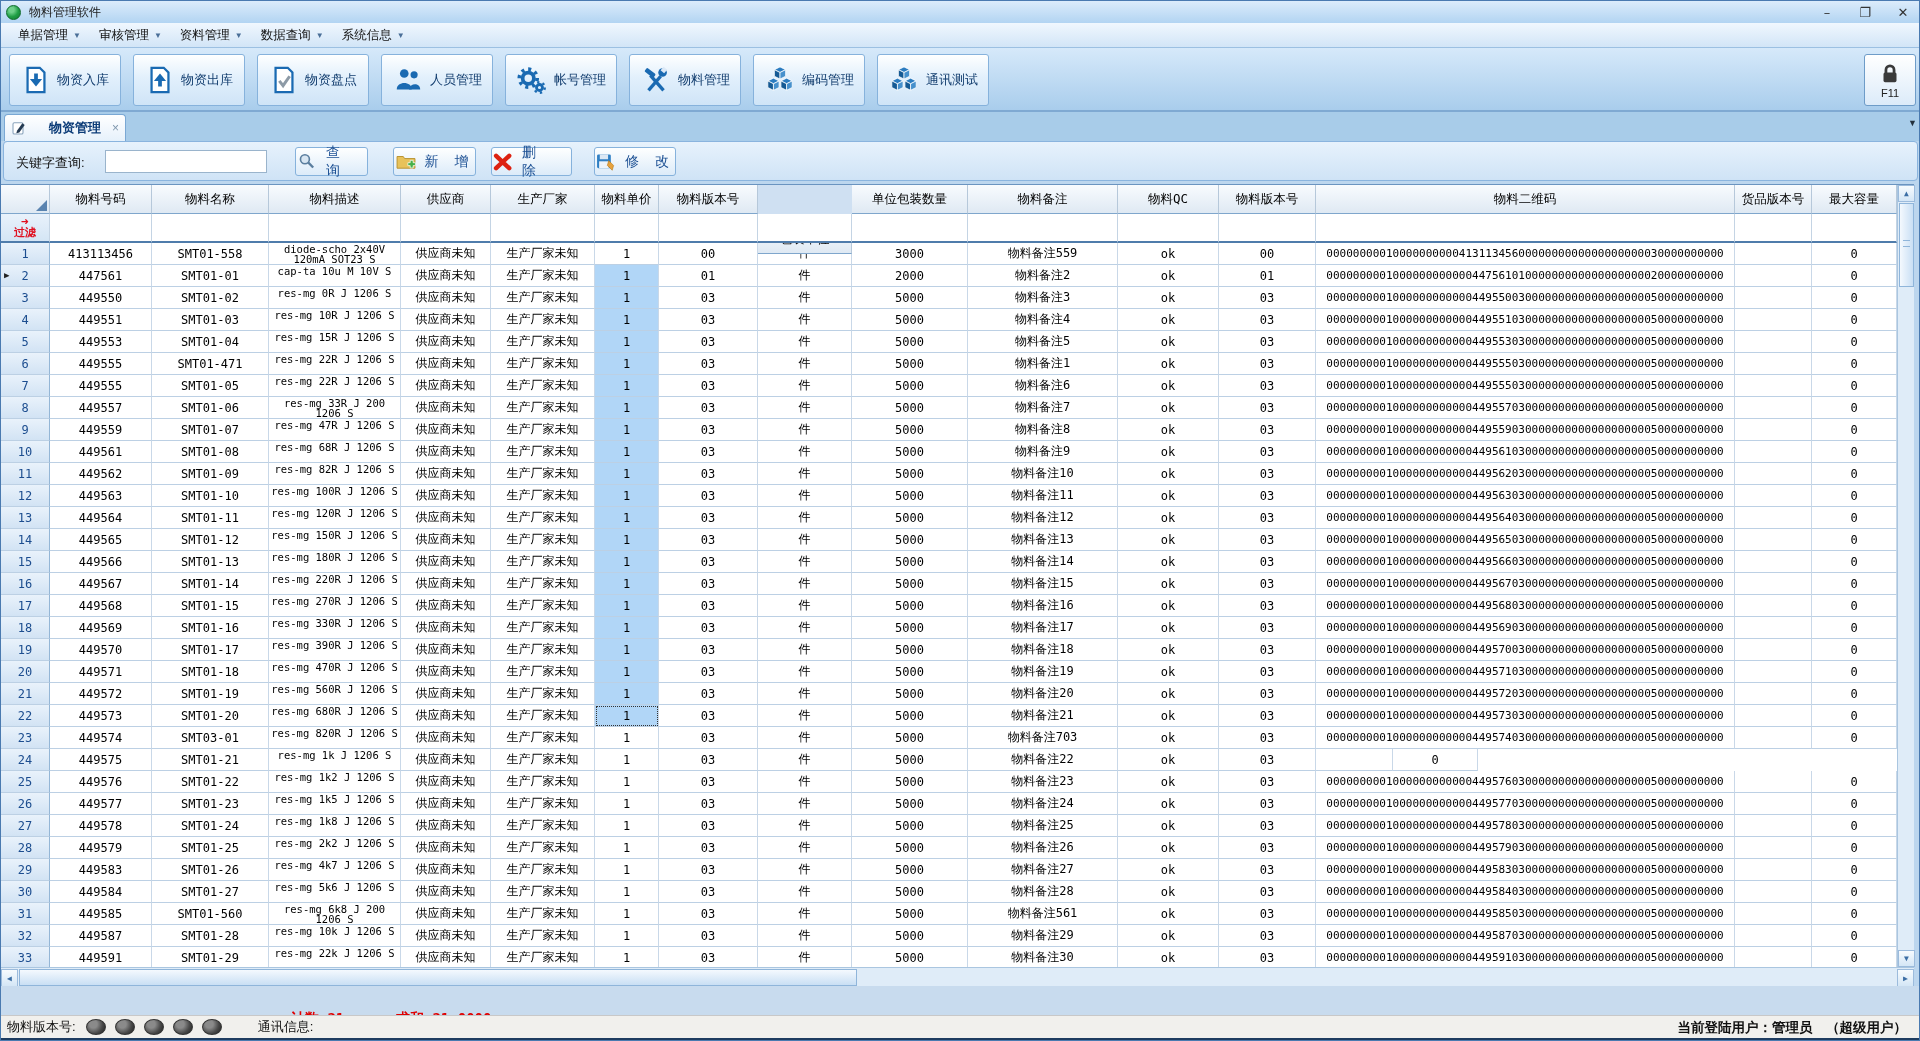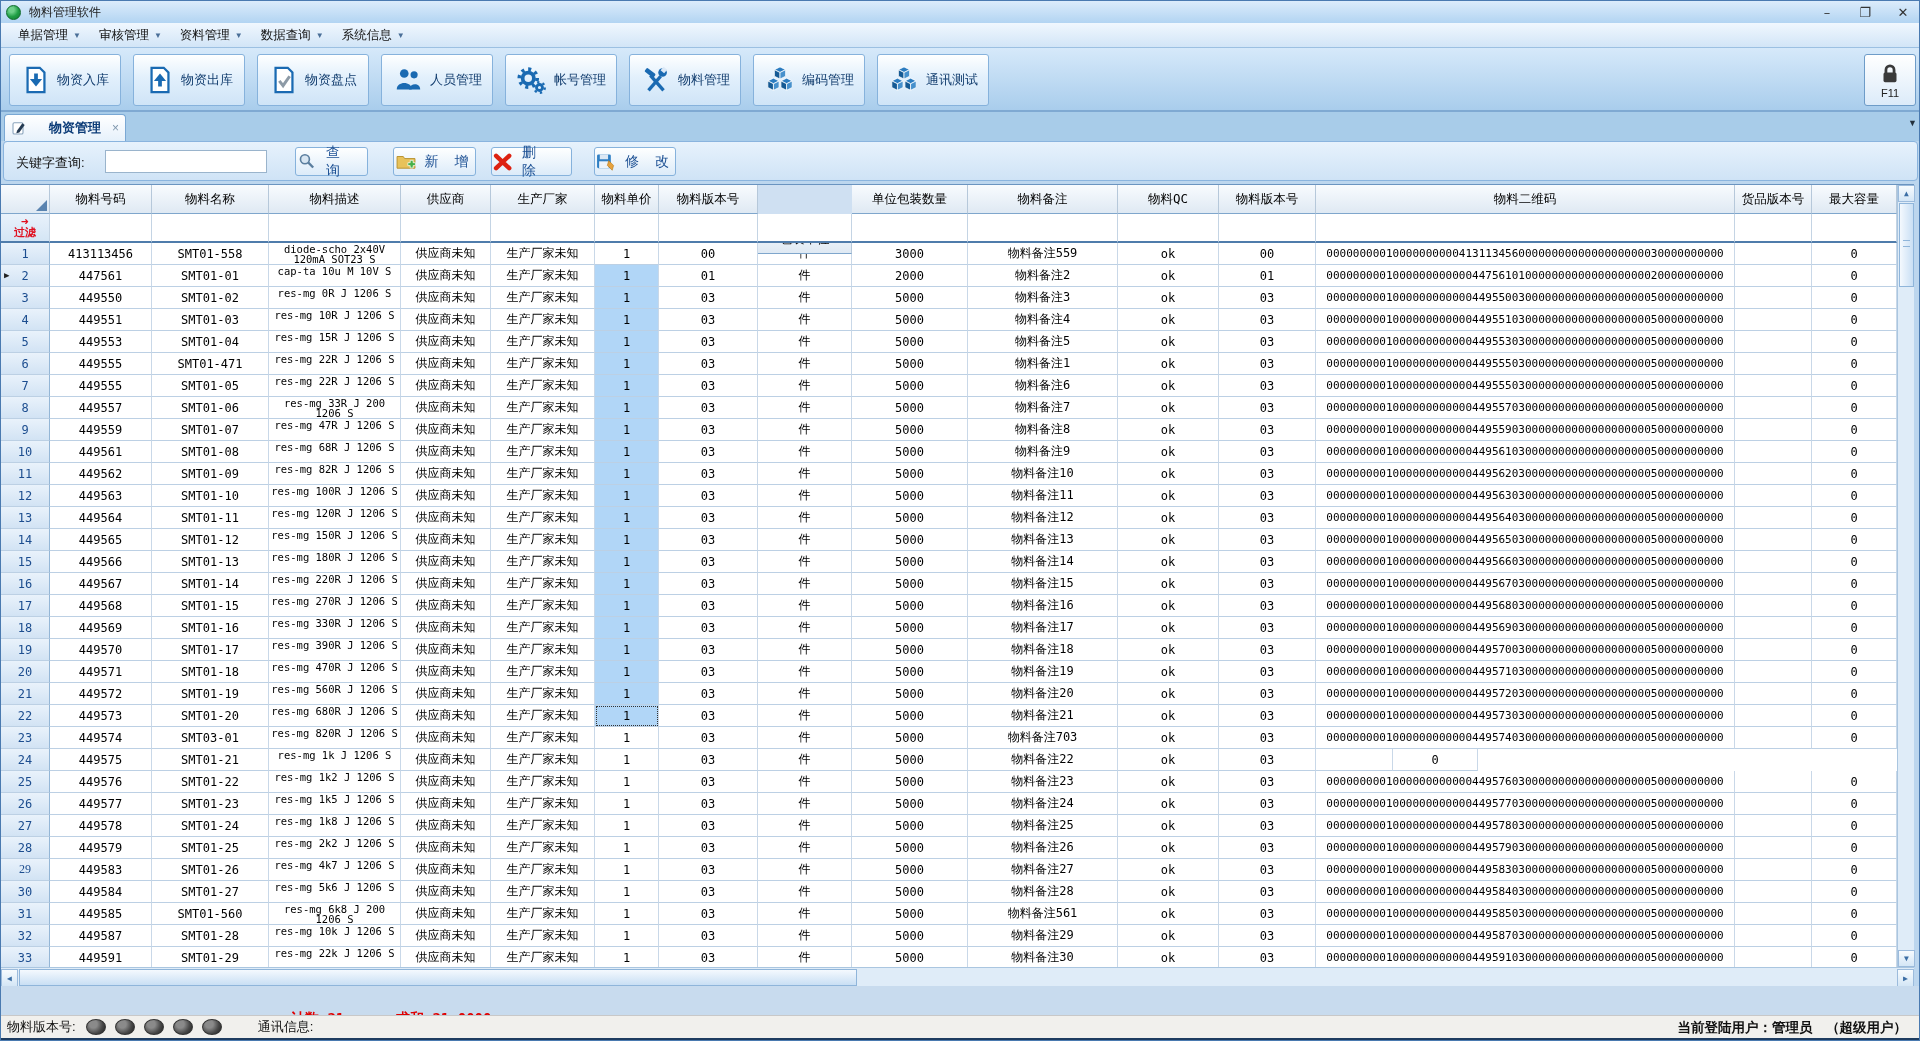--- a/index.html
+++ b/index.html
@@ -813,21 +813,21 @@
           <div class="tc" style="width: 94px;">件</div>
           <div class="tc" style="width: 116px;">5000</div>
           <div class="tc" style="width: 150px;">物料备注26</div>
           <div class="tc" style="width: 101px;">ok</div>
           <div class="tc" style="width: 97px;">03</div>
           <div class="tc qr" style="width: 419px;">000000000100000000000044957903000000000000000000050000000000</div>
           <div class="tc" style="width: 77px;"></div>
           <div class="tc" style="width: 85px;">0</div>
         </div>
         <div class="trow">
-          <div class="tc rowhead" style="width: 49px; font-family: Liberation Serif, serif;">29</div>
+          <div class="tc rowhead" style="width: 49px;">29</div>
           <div class="tc" style="width: 102px;">449583</div>
           <div class="tc" style="width: 117px;">SMT01-26</div>
           <div class="tc desc" style="width: 132px;">res-mg 4k7 J 1206 S</div>
           <div class="tc" style="width: 90px;">供应商未知</div>
           <div class="tc" style="width: 104px;">生产厂家未知</div>
           <div class="tc" style="width: 64px;">1</div>
           <div class="tc" style="width: 99px;">03</div>
           <div class="tc" style="width: 94px;">件</div>
           <div class="tc" style="width: 116px;">5000</div>
           <div class="tc" style="width: 150px;">物料备注27</div>

